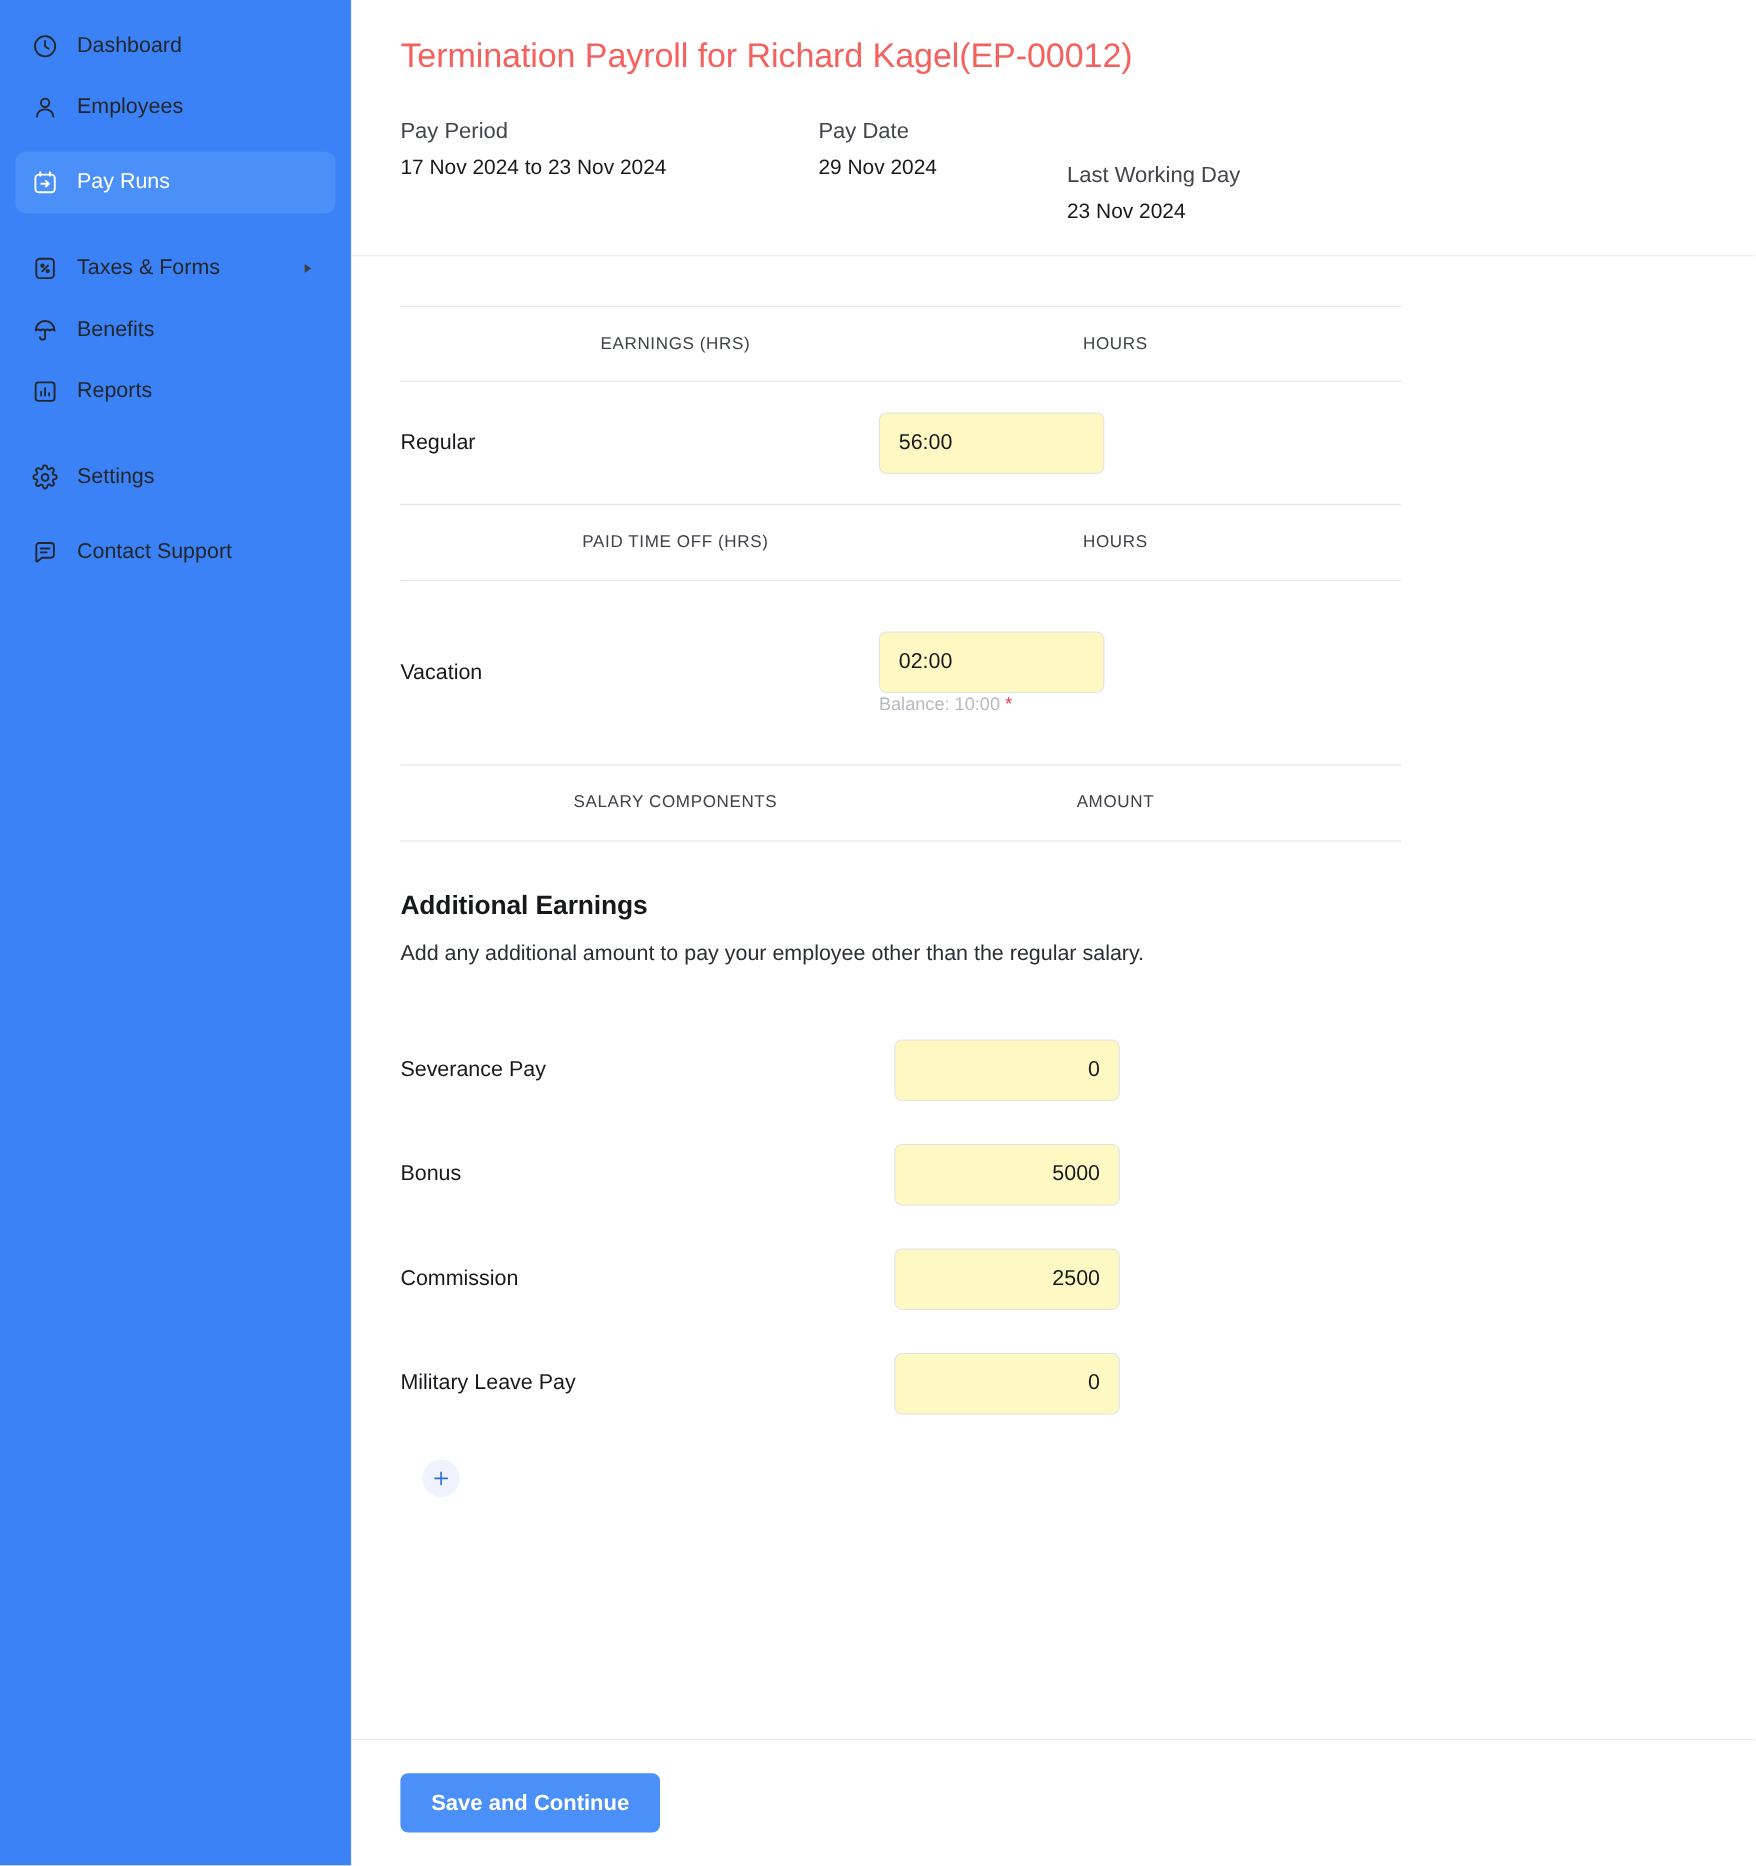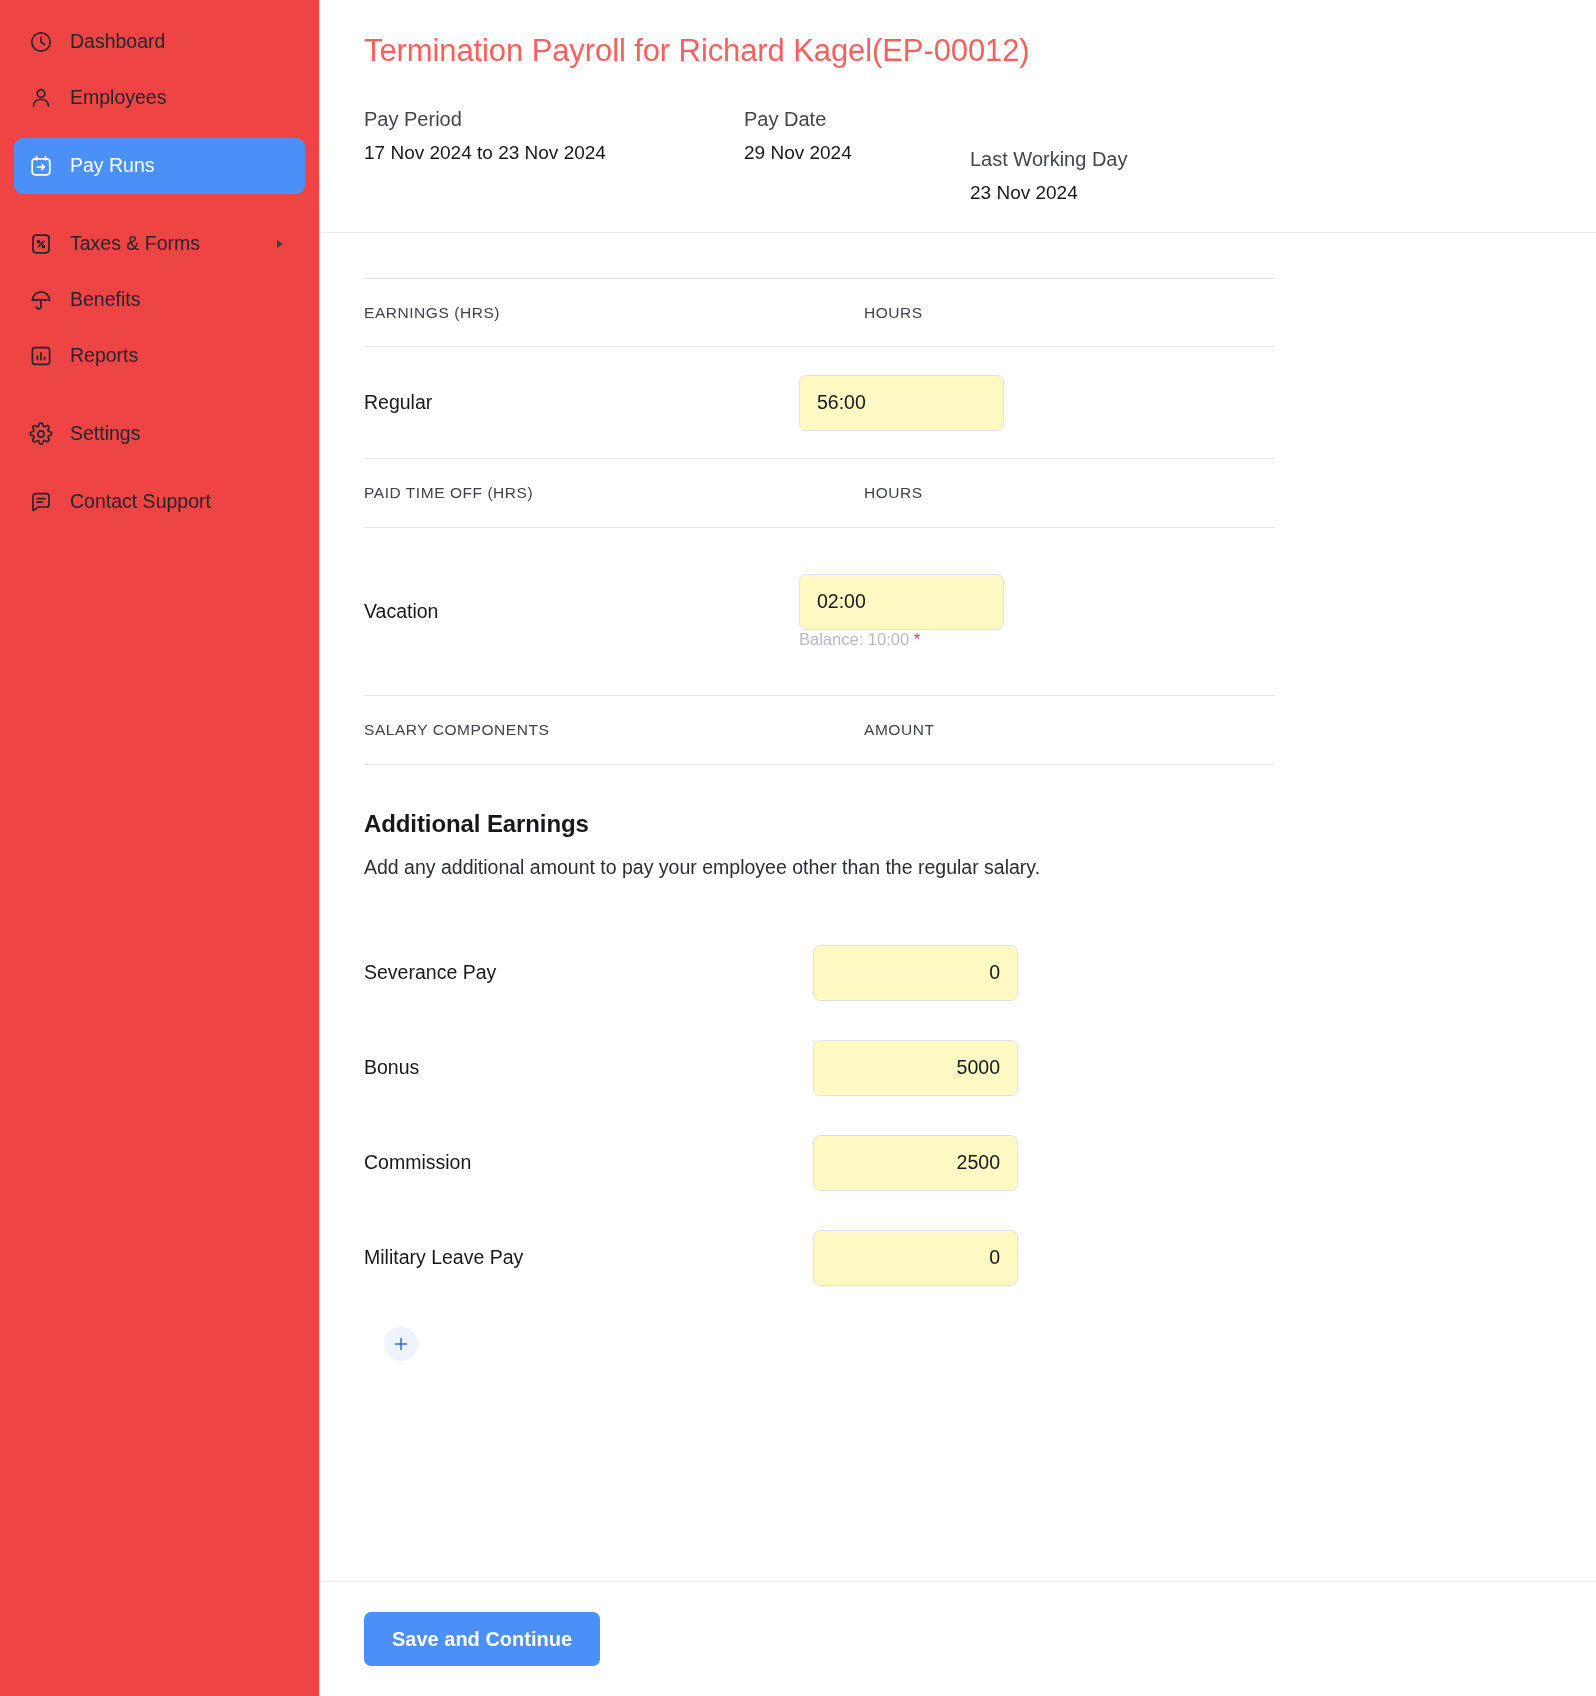--- a/index.html
+++ b/index.html
@@ -14,21 +14,21 @@
     display: flex;
     width: 1596px;
     height: 1696px;
   }
 
   
   .sidebar {
     width: 320px;
     min-width: 320px;
     height: 1696px;
-    background: #ef4444;
+    background: #3b82f6;
     border-right: 1px solid #e7ebf2;
     padding-top: 14px;
     position: relative;
   }
   .nav-item {
     display: flex;
     align-items: center;
     height: 56px;
     margin: 0 14px;
     padding: 0 14px;
@@ -108,20 +108,21 @@
     overflow: hidden;
   }
 
   .tbl { width: 910px; margin-top: 45px; }
   .tbl-head {
     display: flex;
     align-items: center;
     height: 69px;
     border-top: 1px solid #e4e4e4;
     border-bottom: 1px solid #e4e4e4;
+    text-align: center;
   }
   .tbl-head.no-top { border-top: none; }
   .th {
     font-size: 15.5px;
     letter-spacing: 0.55px;
     color: #3e4248;
     text-transform: uppercase;
   }
   .th.c1 { width: 500px; }
   .th.c2 { width: 300px; }

